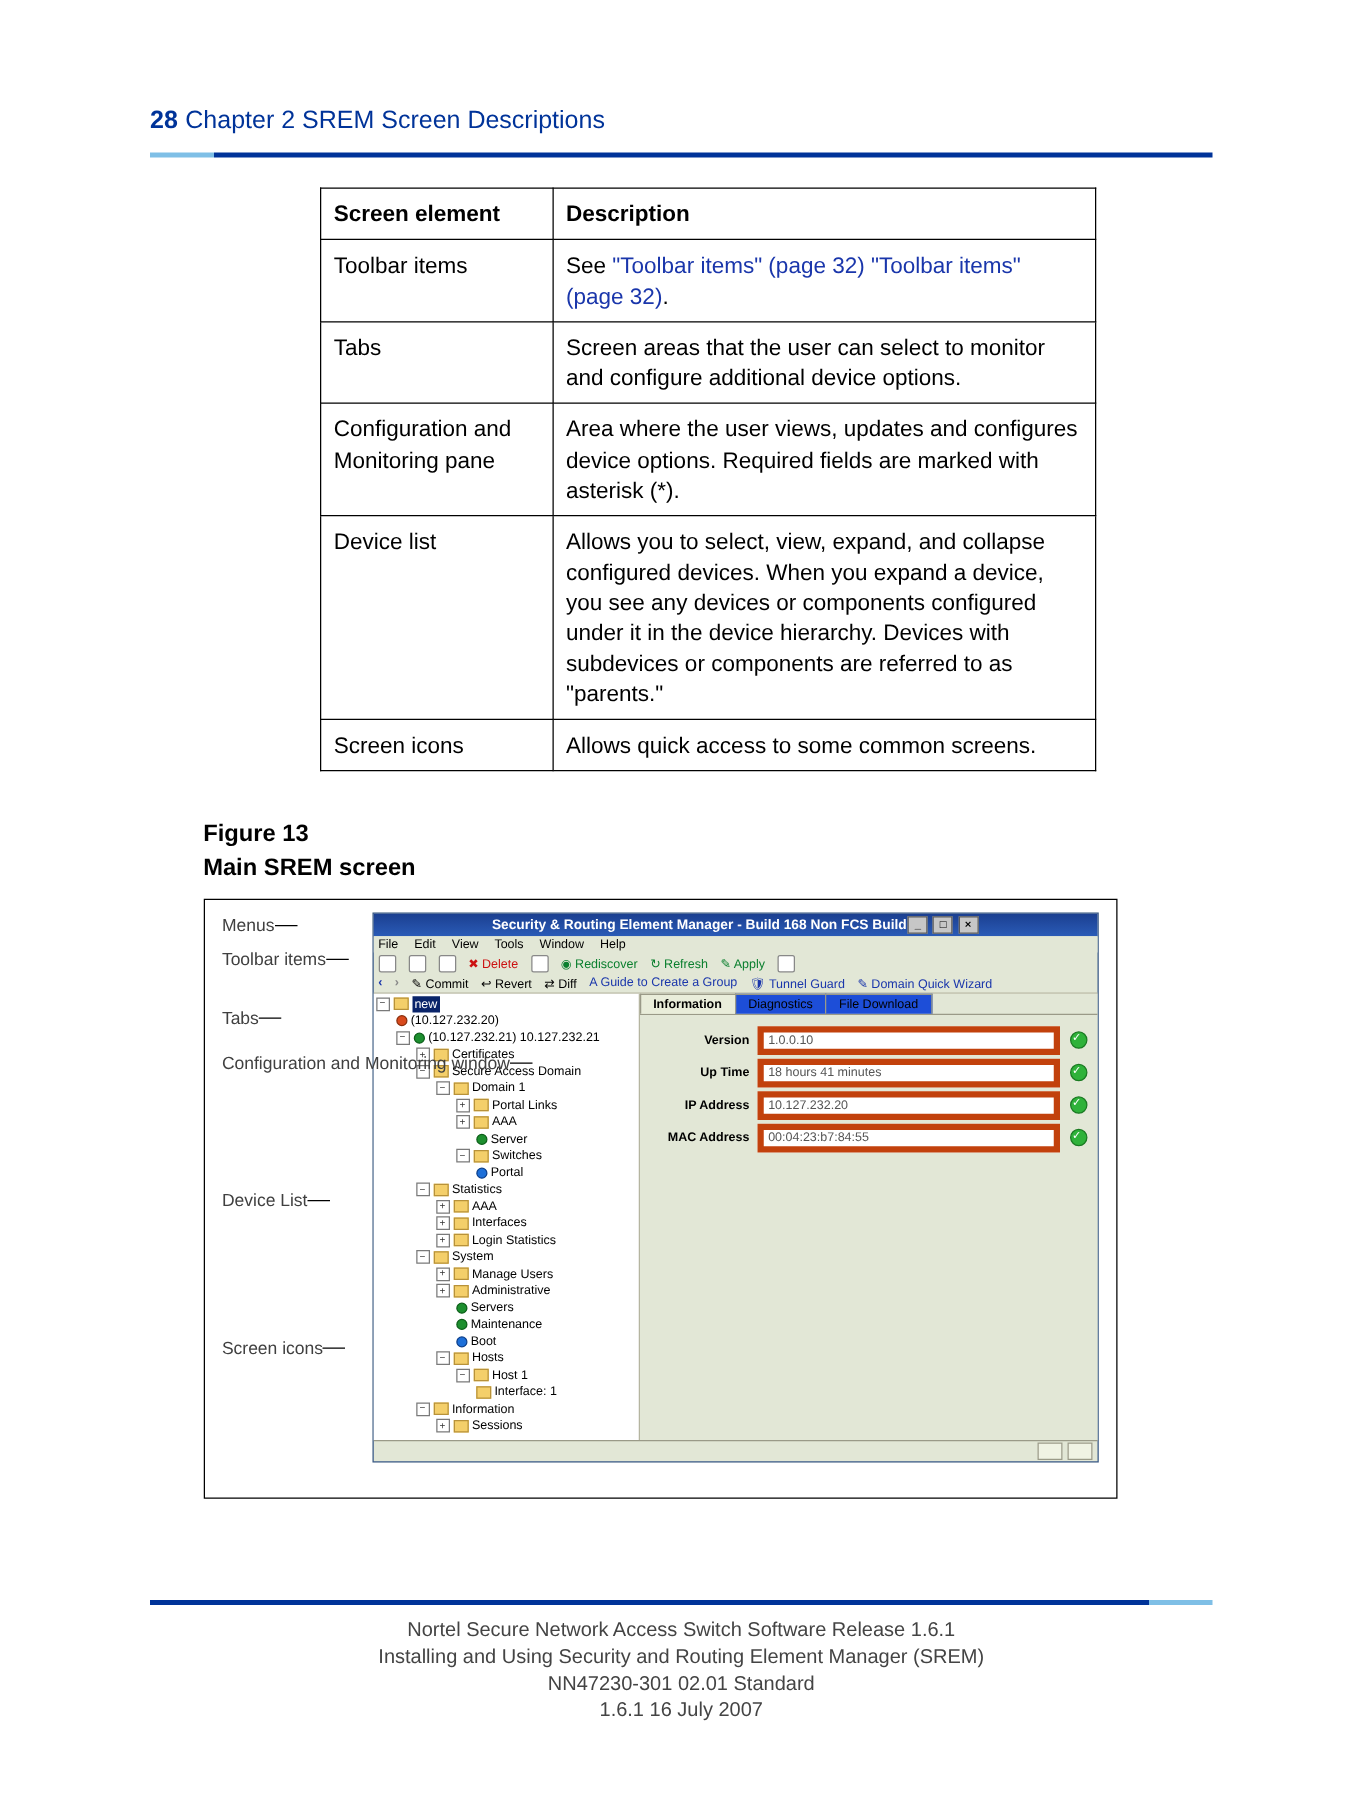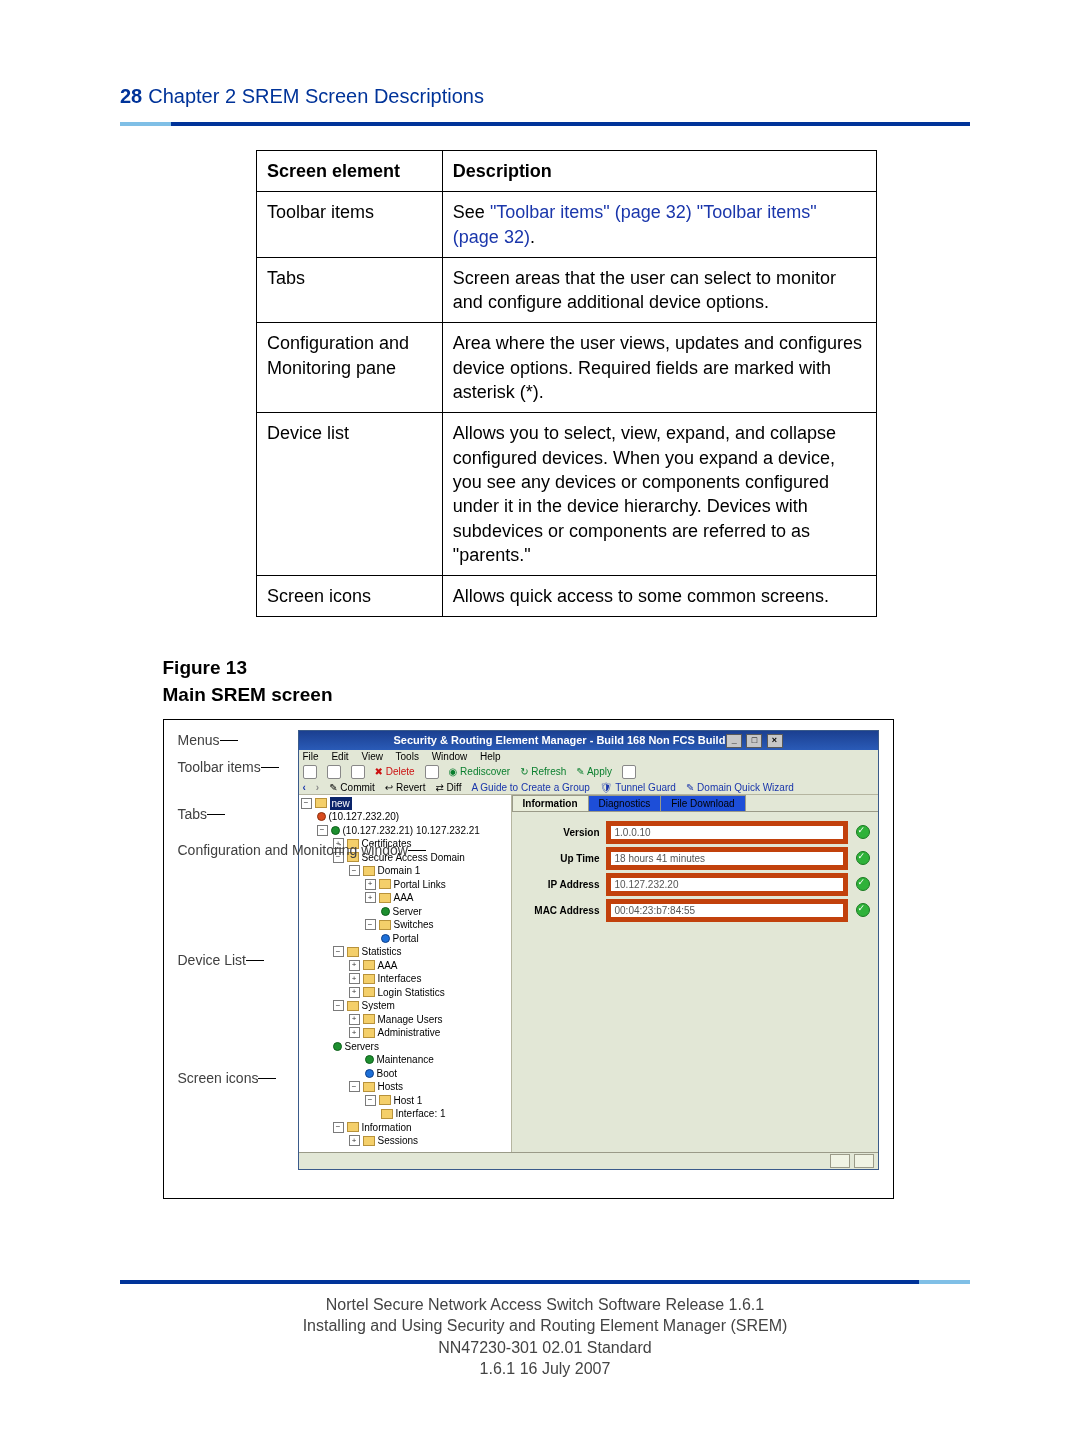--- a/index.html
+++ b/index.html
@@ -315,21 +315,21 @@
             <div class="n" style="padding-left:48px">
                 <span class="toggle">+</span>
                 <span class="foldr"></span>
                 <span>Manage Users</span>
               </div>
             <div class="n" style="padding-left:48px">
                 <span class="toggle">+</span>
                 <span class="foldr"></span>
                 <span>Administrative</span>
               </div>
-            <div class="n" style="padding-left:32px">
+            <div class="n" style="padding-left:64px">
                 <span class="dot"></span>
                 <span>Servers</span>
               </div>
             <div class="n" style="padding-left:64px">
                 <span class="dot"></span>
                 <span>Maintenance</span>
               </div>
             <div class="n" style="padding-left:64px">
                 <span class="dotb"></span>
                 <span>Boot</span>

